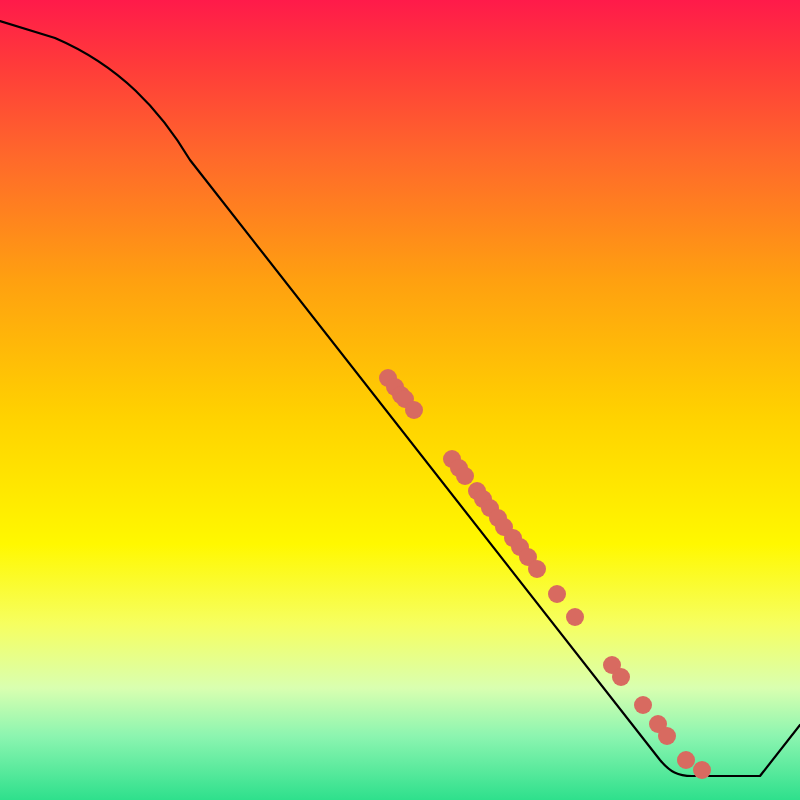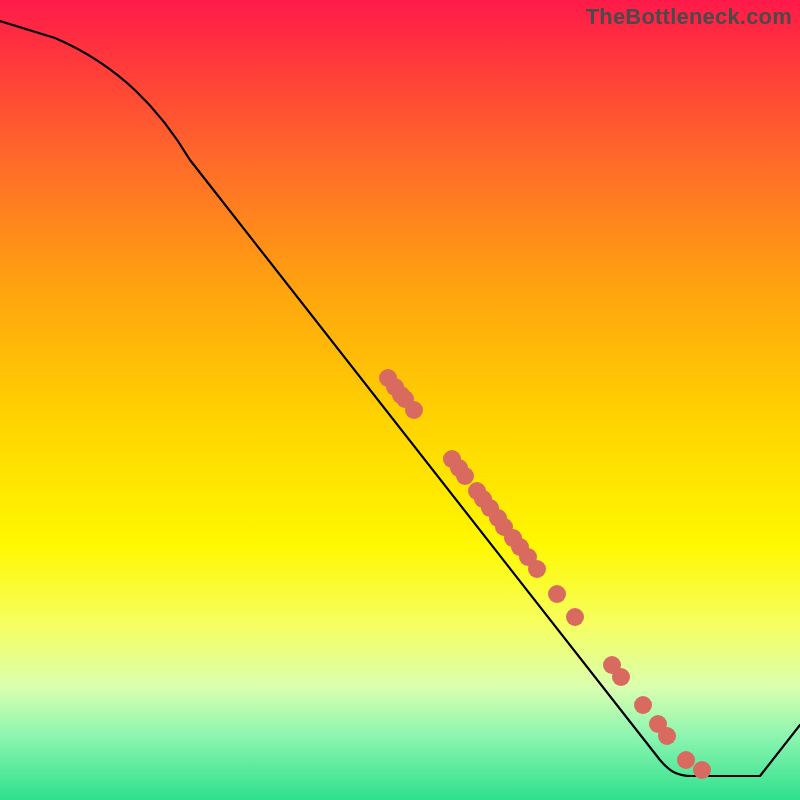--- a/index.html
+++ b/index.html
@@ -42,21 +42,20 @@
     inset: 0;
     width: 800px;
     height: 800px;
     pointer-events: none;
   }
 </style>
 </head>
 <body>
 
 <div class="chart-area">
-  <div class="watermark">TheBottleneck.com</div>
 
   <svg class="curve" viewBox="0 0 800 800">
     <path fill="none" stroke="#000000" stroke-width="2.2" stroke-linecap="round" stroke-linejoin="round" d="M 0 21 L 55 38 C 120 66 160 110 190 160 L 660 760 C 670 772 678 776 692 776 L 760 776 L 800 725"></path>
     <g id="points-group">
         <circle cx="388" cy="378" r="9" fill="#d86a60"></circle>
         <circle cx="395" cy="387" r="9" fill="#d86a60"></circle>
         <circle cx="401" cy="395" r="9" fill="#d86a60"></circle>
         <circle cx="405" cy="399" r="9" fill="#d86a60"></circle>
         <circle cx="414" cy="410" r="9" fill="#d86a60"></circle>
         <circle cx="452" cy="459" r="9" fill="#d86a60"></circle>

